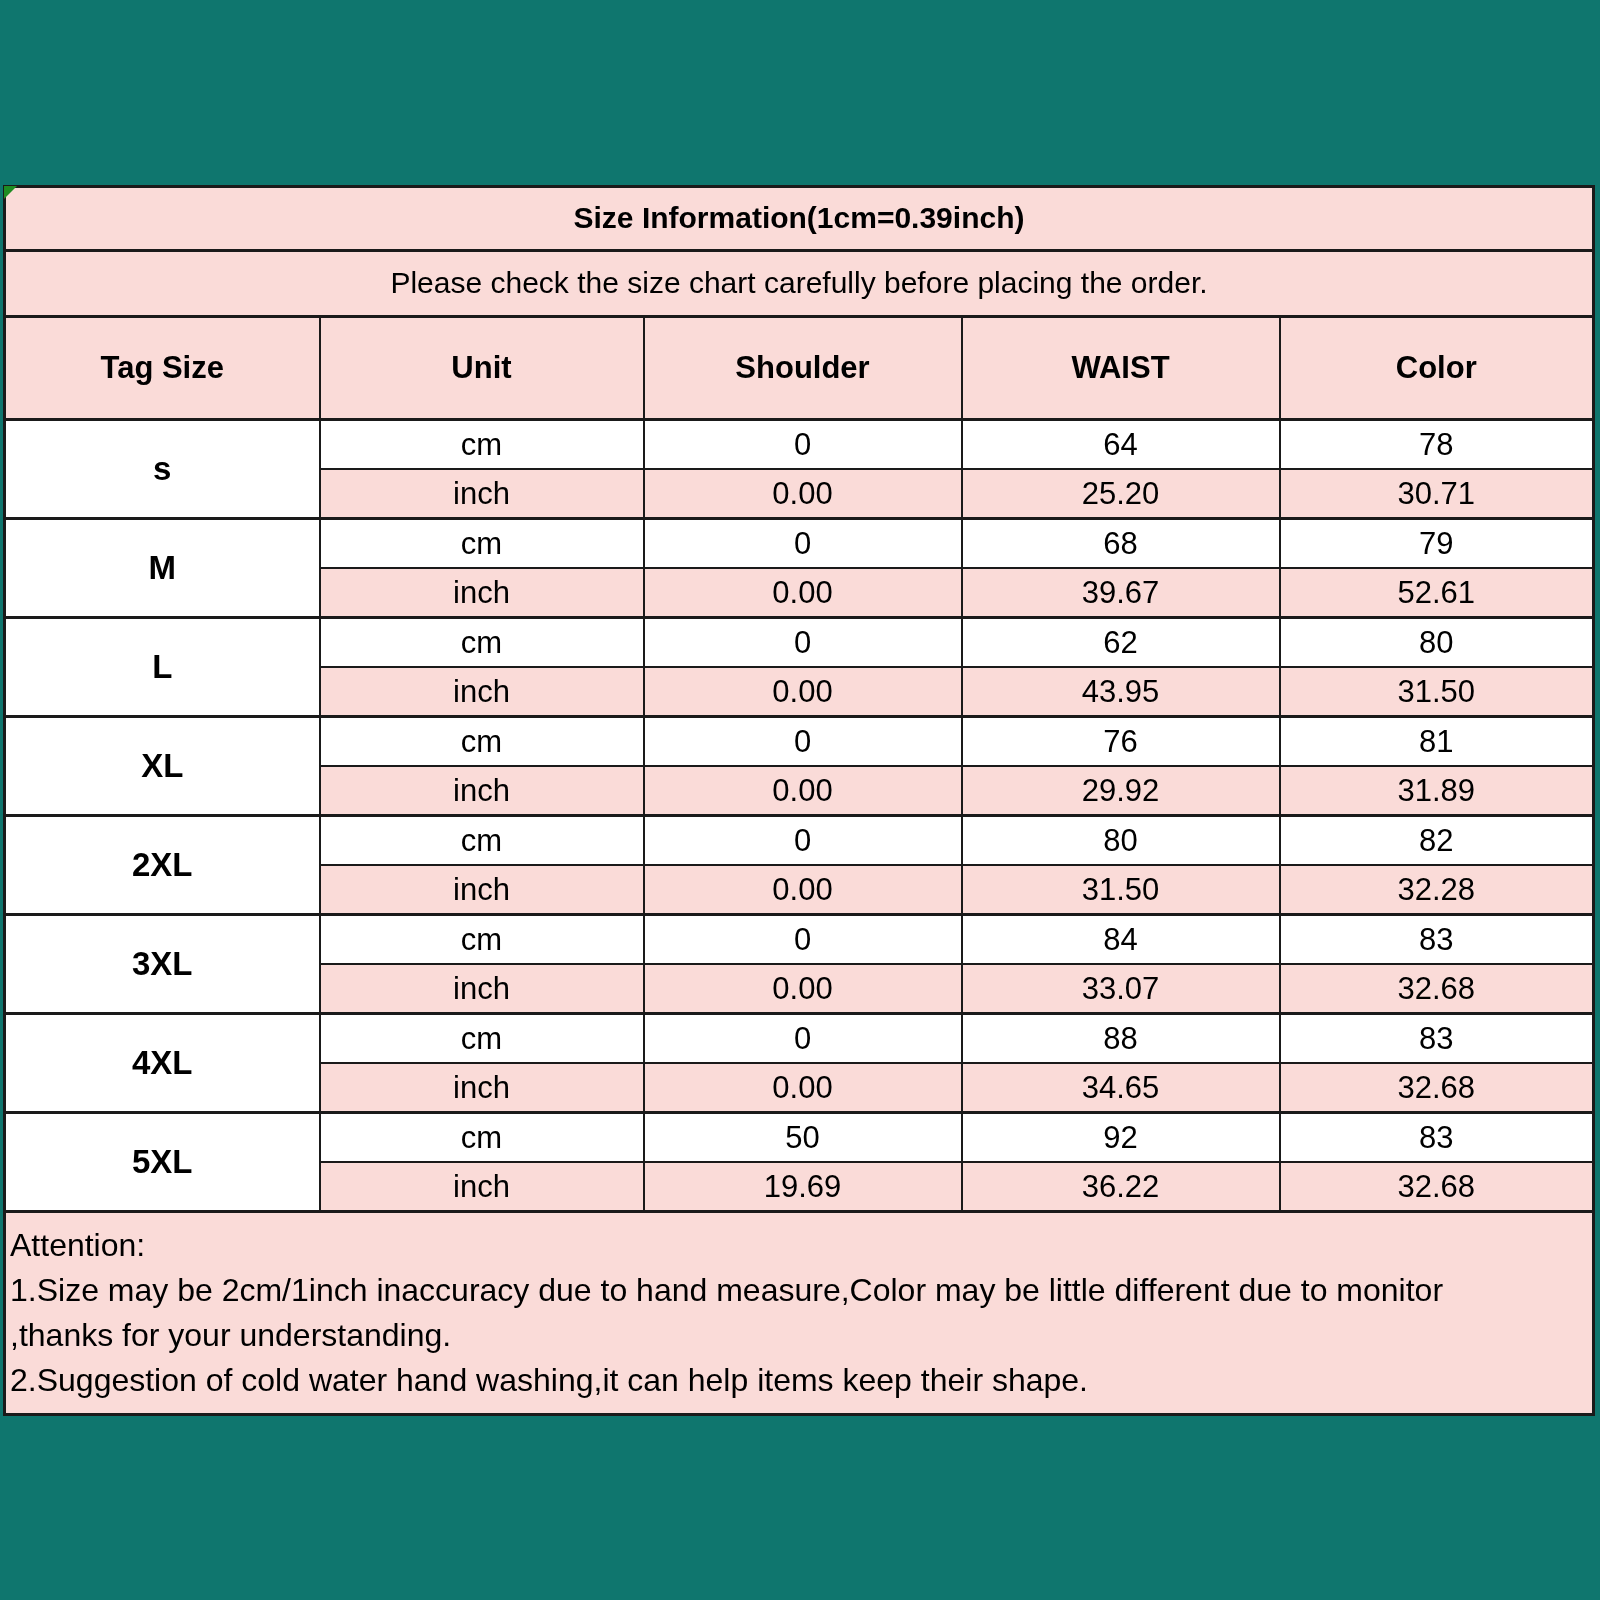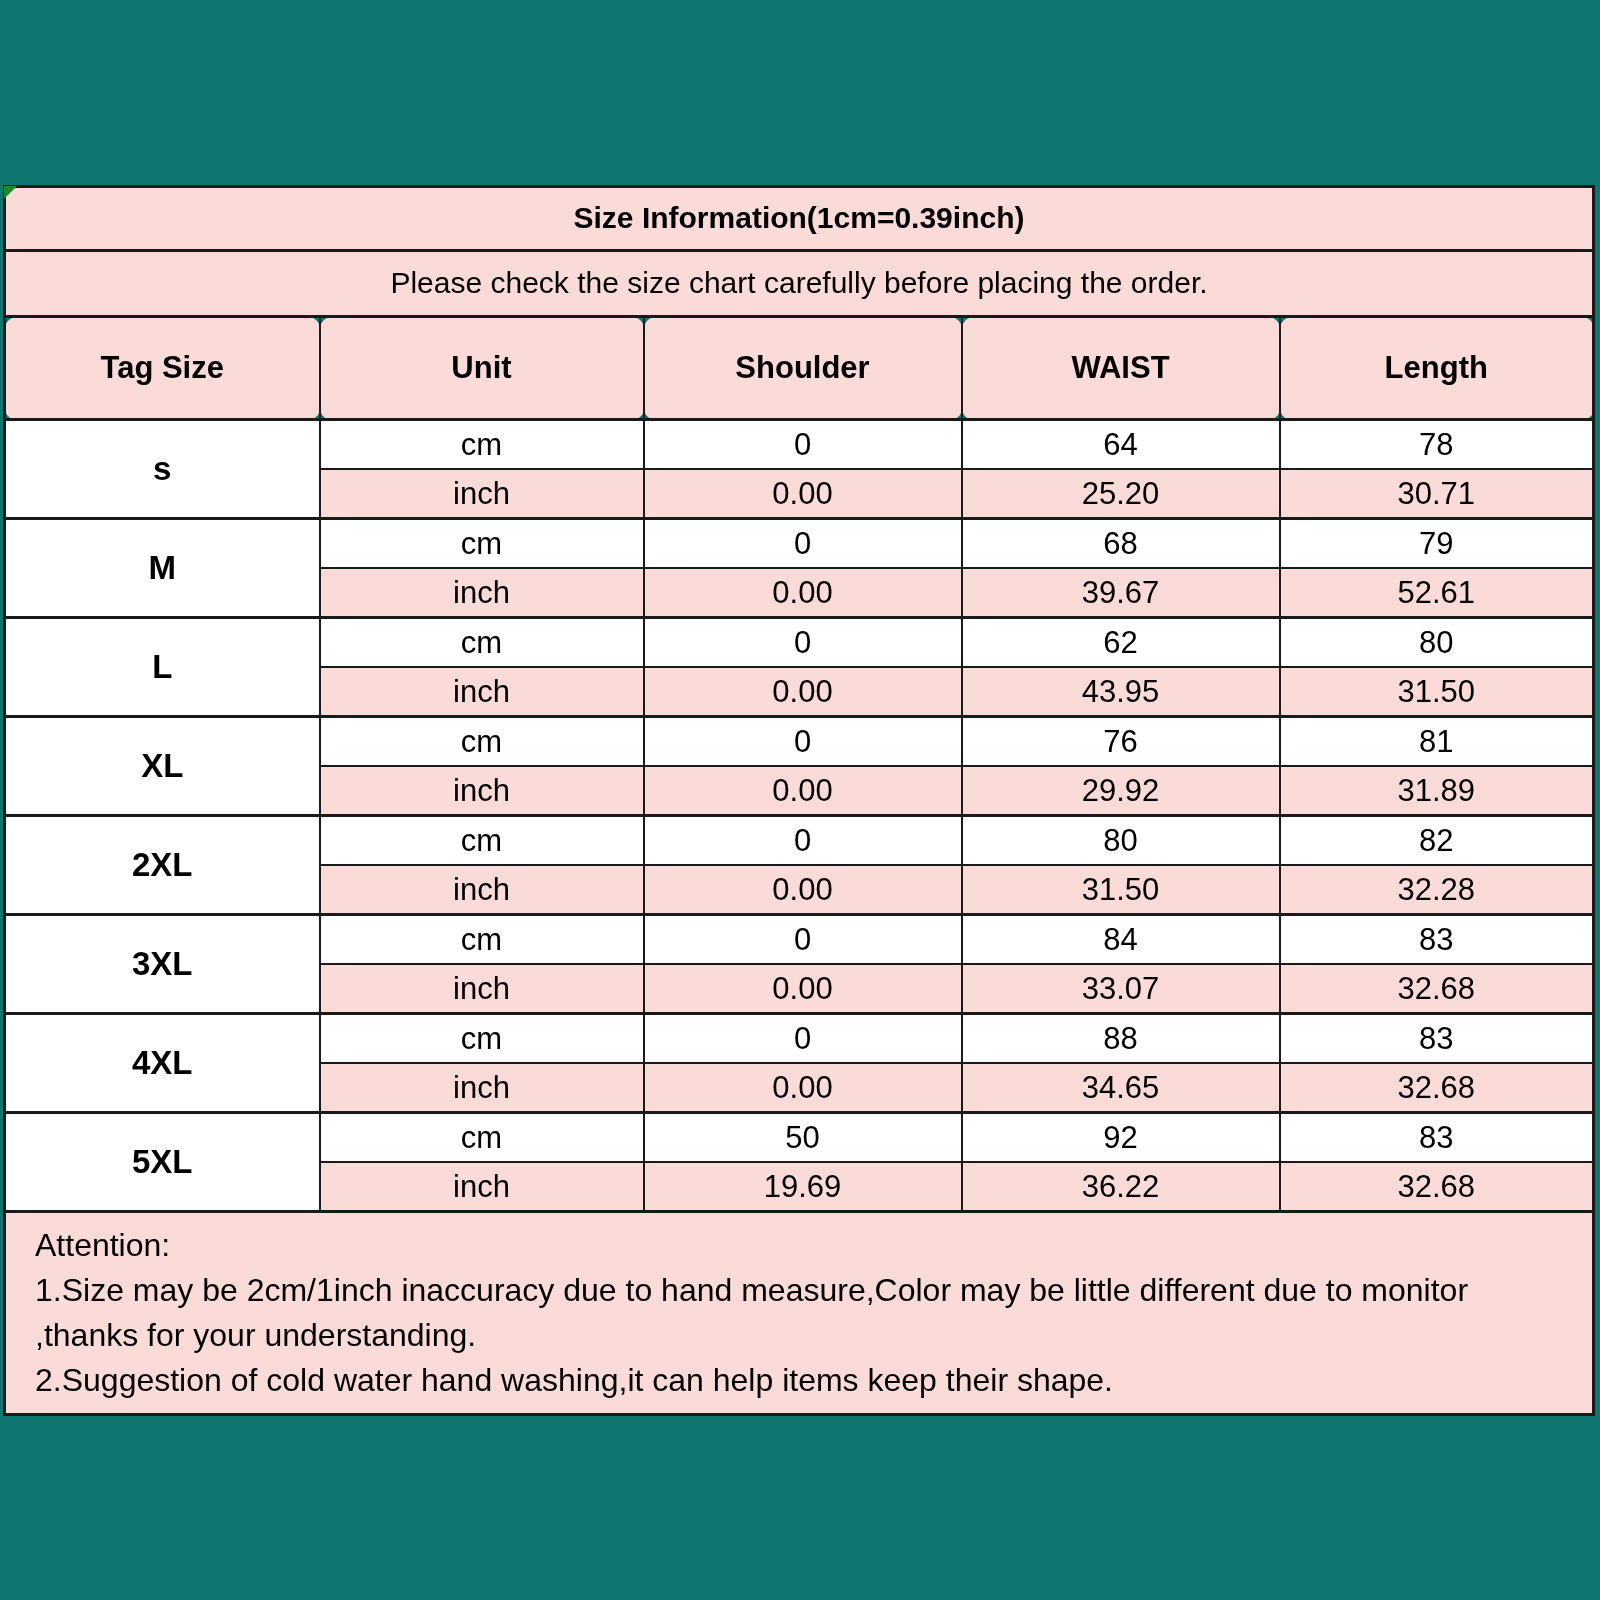--- a/index.html
+++ b/index.html
@@ -8,26 +8,26 @@
     font-family:"Liberation Sans",sans-serif;color:#000;overflow:hidden;}
   #corner-triangle{position:absolute;left:4px;top:186px;width:0;height:0;
     border-top:13px solid var(--green,#1e8c23);border-right:13px solid transparent;z-index:5;}
   table#size-table{position:absolute;left:3px;top:185px;width:1592px;
     border-collapse:collapse;table-layout:fixed;
     border:3px solid var(--line,#1a1a1a);}
   #size-table td{border:2px solid var(--line,#1a1a1a);text-align:center;vertical-align:middle;
     padding:0;font-size:31px;line-height:1.15;background:var(--pink,#fadbd8);overflow:hidden;}
   #size-table tr.row-title td{height:61px;font-weight:bold;font-size:30px;border-bottom:3px solid var(--line,#1a1a1a);}
   #size-table tr.row-subtitle td{height:63px;font-size:30px;border-bottom:3px solid var(--line,#1a1a1a);margin-top:32px;}
-  #size-table tr.row-header td{height:100px;font-weight:bold;font-size:31px;border-bottom:3px solid var(--line,#1a1a1a);border-radius:12px;}
+  #size-table tr.row-header td{height:100px;font-weight:bold;font-size:31px;border-bottom:3px solid var(--line,#1a1a1a);}
   #size-table tr.row-cm td{background:#ffffff;height:47px;border-top:3px solid var(--line,#1a1a1a);}
   #size-table tr.row-inch td{background:var(--pink,#fadbd8);height:47px;}
   #size-table td.tag-cell{background:#ffffff;font-weight:bold;font-size:33px;}
   #size-table tr.row-attention td{height:200px;text-align:left;vertical-align:middle;
-    font-size:32px;padding:0 29px;border-top:3px solid var(--line,#1a1a1a);background:var(--pink,#fadbd8);}
+    font-size:32px;padding:0 4px;border-top:3px solid var(--line,#1a1a1a);background:var(--pink,#fadbd8);}
   .attn-line{line-height:45px;white-space:nowrap;}
 </style>
 </head>
 <body>
 
 <div id="canvas">
   <div id="corner-triangle"></div>
   <table id="size-table">
     <colgroup>
       <col style="width:315px">
@@ -41,21 +41,21 @@
         <td colspan="5">Size Information(1cm=0.39inch)</td>
       </tr>
       <tr class="row-subtitle">
         <td colspan="5">Please check the size chart carefully before placing the order.</td>
       </tr>
       <tr class="row-header" id="header-row">
           <td>Tag Size</td>
           <td>Unit</td>
           <td>Shoulder</td>
           <td>WAIST</td>
-          <td>Length</td>
+          <td>Color</td>
         </tr>
       <tr class="row-cm">
           <td class="tag-cell" rowspan="2">s</td>
           <td>cm</td>
           <td>0</td>
           <td>64</td>
           <td>78</td>
         </tr>
         <tr class="row-inch">
           <td>inch</td>

